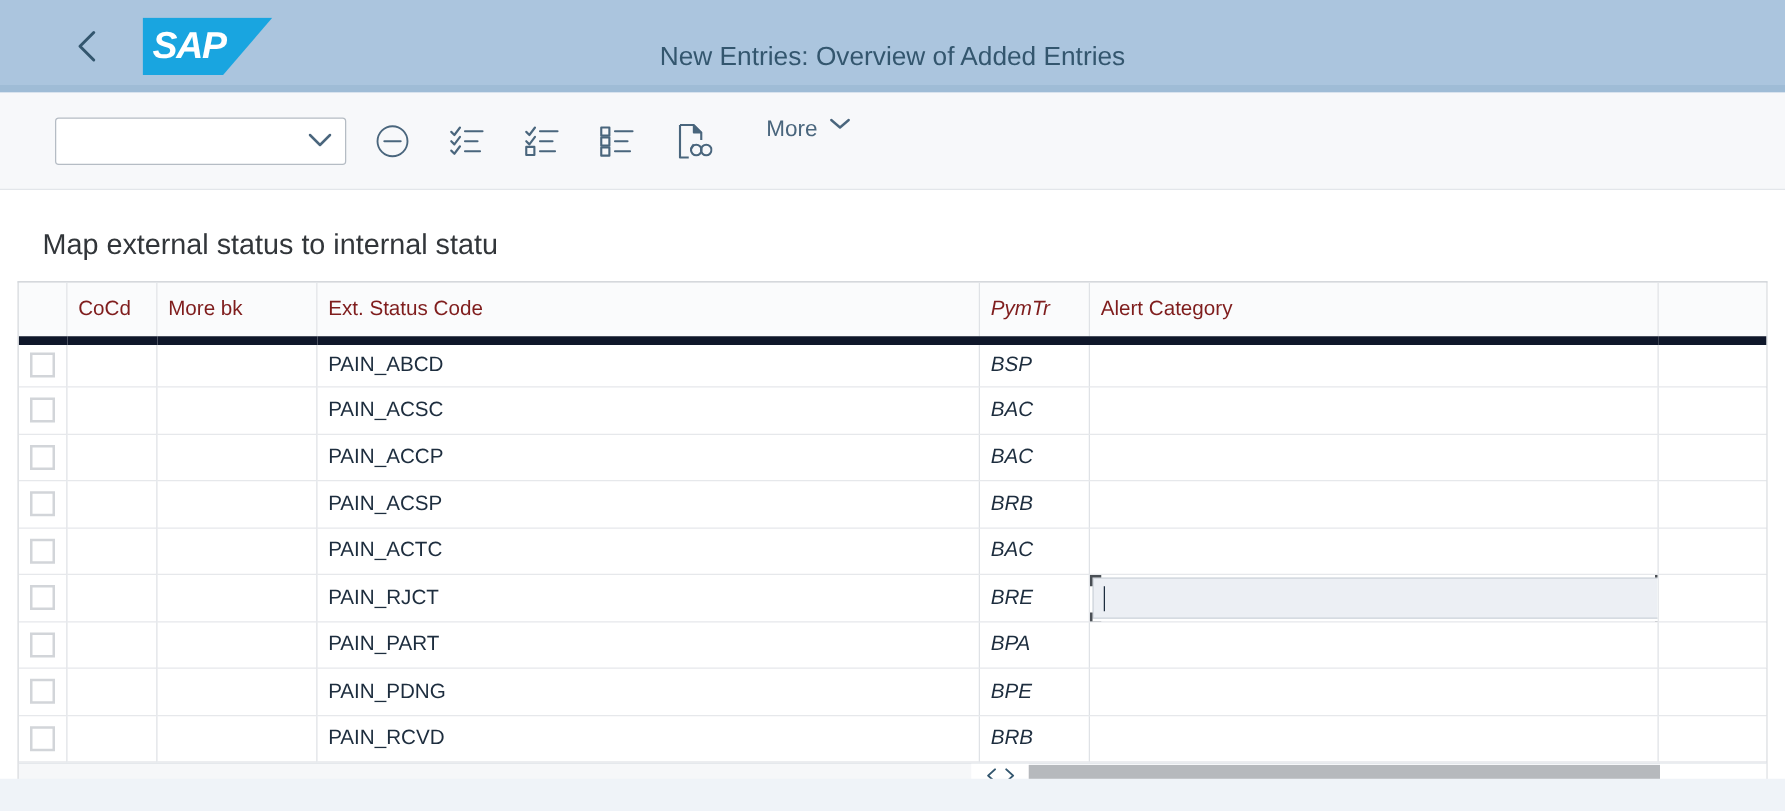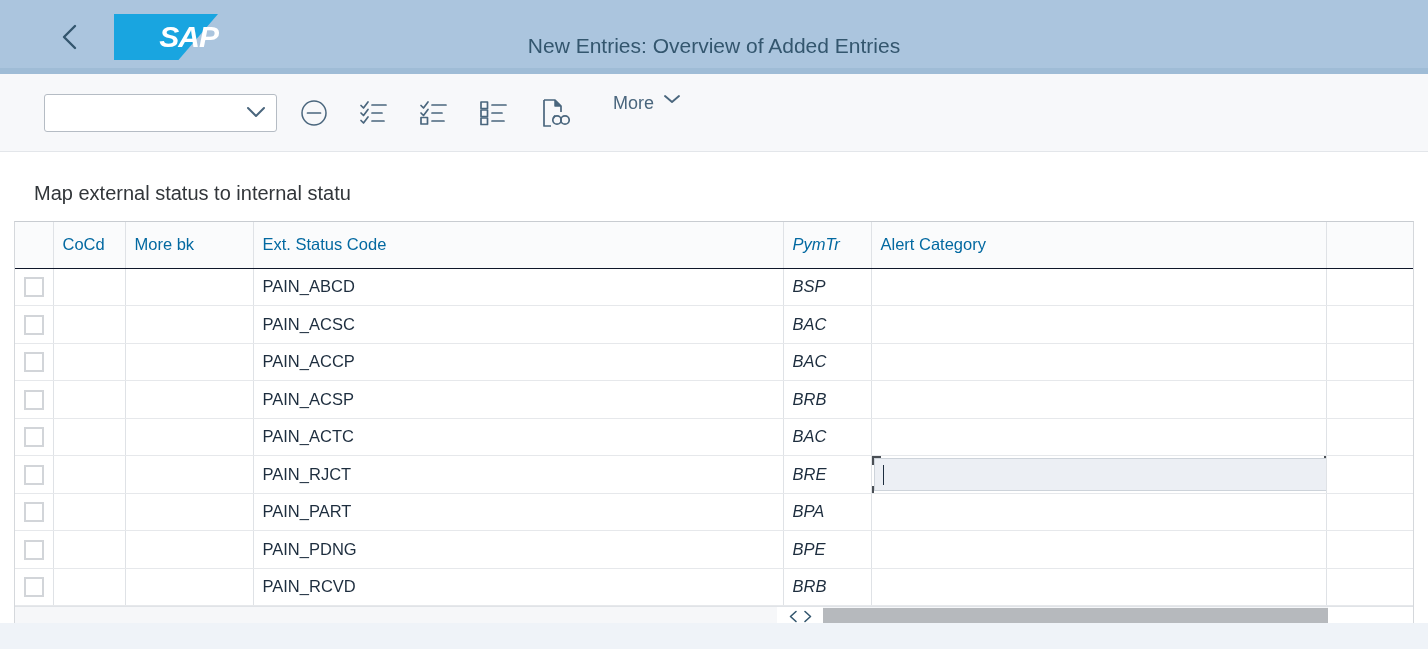--- a/index.html
+++ b/index.html
@@ -22,21 +22,21 @@
     background: #9fbcd6;
   }
   .back-btn {
     width: 44px; height: 44px; margin-left: 48px;
     display: flex; align-items: center; justify-content: center;
     cursor: pointer;
   }
   .sap-logo {
     margin-left: 22px;
     width: 104px; height: 46px; position: relative;
-    display: flex; align-items: center; justify-content: flex-end;
+    display: flex; align-items: center; justify-content: flex-start;
   }
   .sap-logo-shape {
     position: absolute; inset: 0;
     background: #19a5e0;
     clip-path: polygon(0 0, 100% 0, 62% 100%, 0 100%);
   }
   .sap-logo-text {
     position: relative; z-index: 2;
     color: #ffffff; font-weight: bold; font-size: 30px;
     letter-spacing: -1px; font-style: italic;
@@ -77,21 +77,21 @@
     color: #4a667d; font-size: 18px; cursor: pointer;
   }
 
   
   .content {
     position: absolute; left: 0; top: 152px; width: 1428px; height: 497px;
     background: #ffffff;
   }
   .section-title {
     padding: 30px 0 16px 34px;
-    font-size: 20px; color: #32363a;
+    font-size: 23px; color: #32363a;
   }
 
   
   .table-wrap {
     position: relative;
     margin: 0 14px 0 14px;
     border: 1px solid #d5d8dc;
     border-top: 1px solid #c8ccd1;
     background: #fff;
     width: 1400px;
@@ -107,22 +107,22 @@
     text-align: left;
     font-weight: normal;
     background: #fff;
     vertical-align: middle;
     white-space: nowrap;
     overflow: hidden;
   }
   table.grid thead th {
     background: #fafbfc;
     height: 46px;
-    border-bottom: 1px solid #0f172a;
-    color: #0369a1;
+    border-bottom: 7px solid #0f172a;
+    color: #7f1d1d;
     font-size: 16.5px;
   }
   
   .col-sel   { width: 38px; }
   .col-cocd  { width: 72px; }
   .col-house { width: 128px; }
   .col-ext   { width: 530px; }
   .col-pym   { width: 88px; }
   .col-alert { width: 455px; margin-left: 20px; }
   .col-tail  { width: 89px; }

